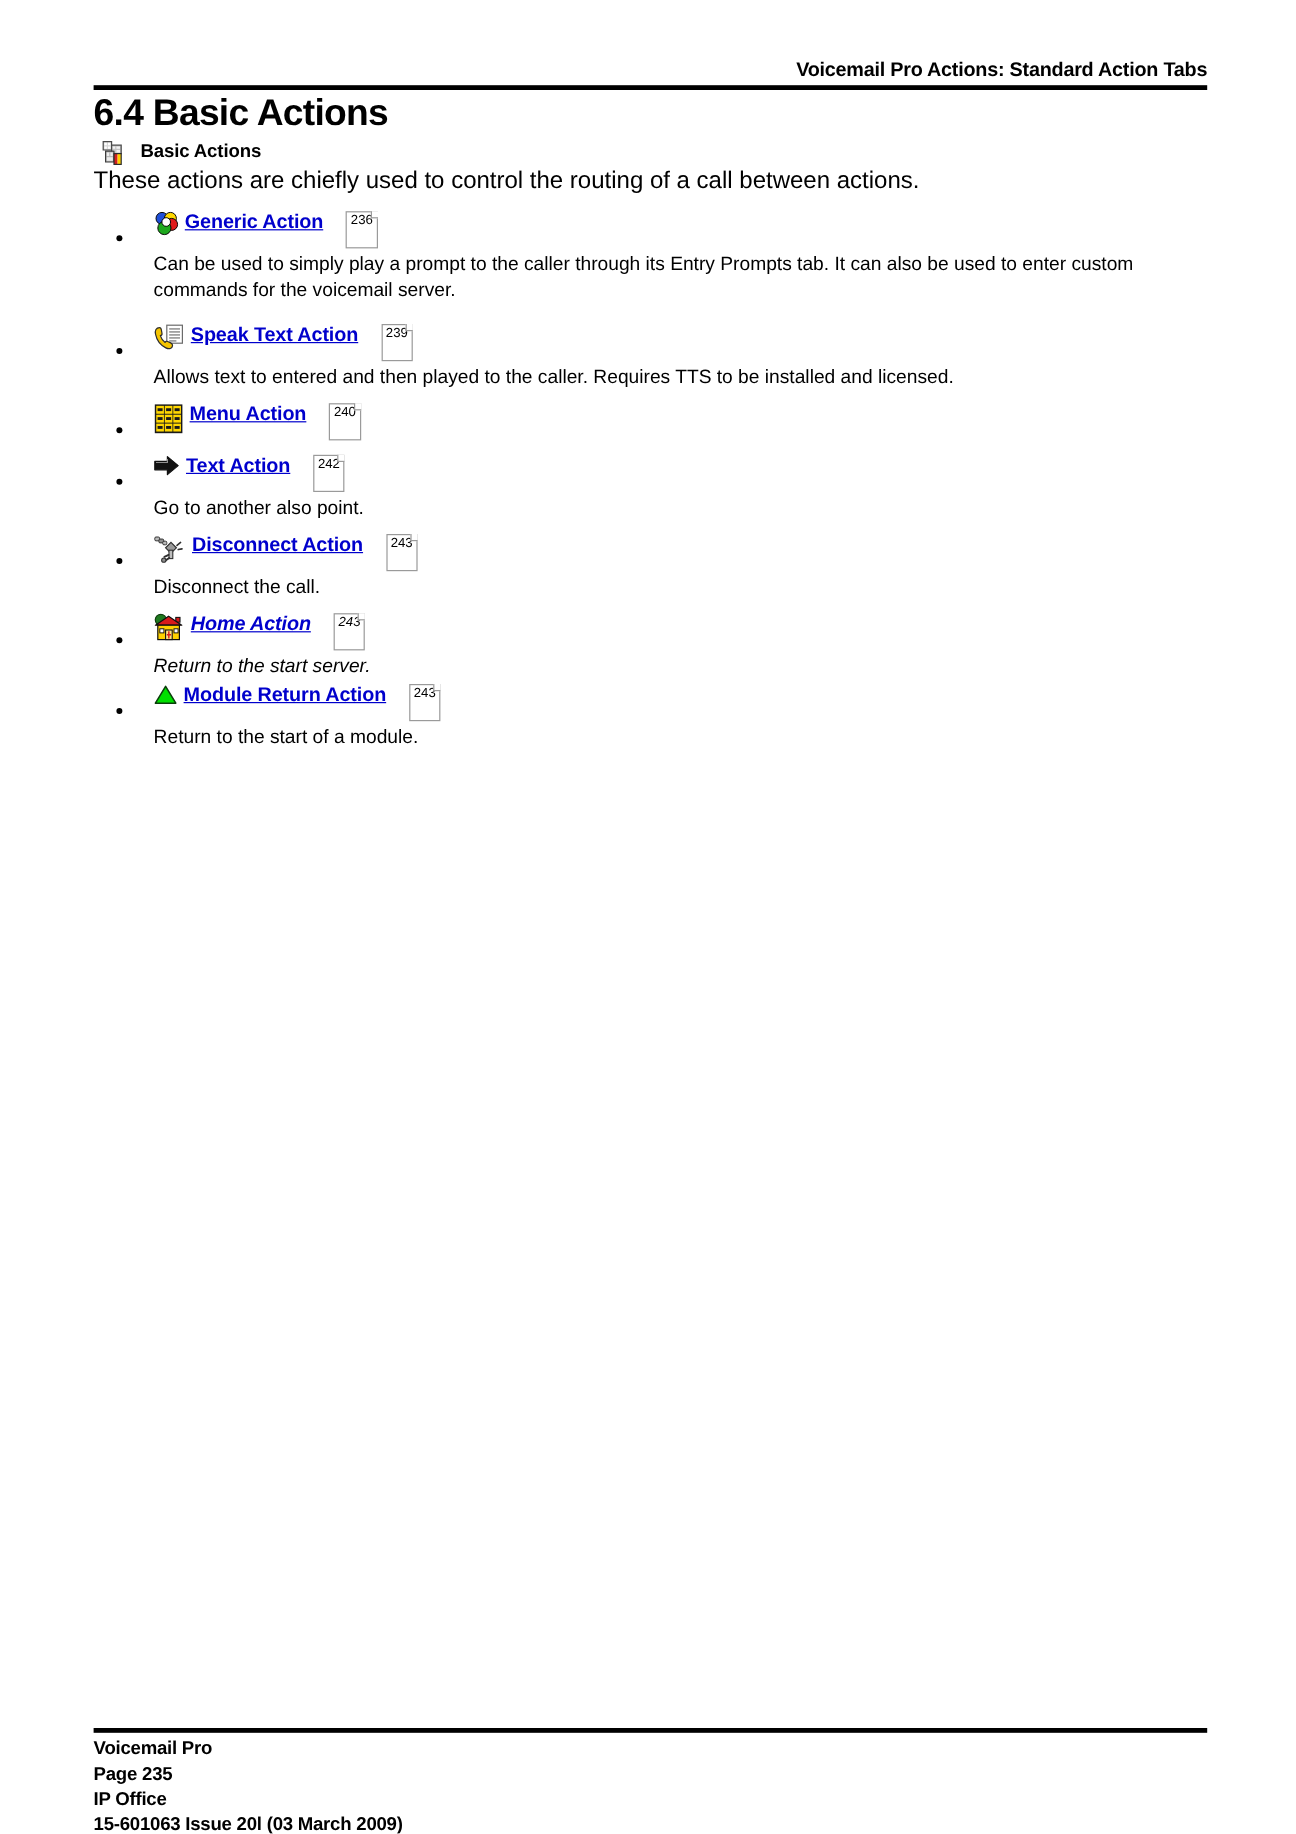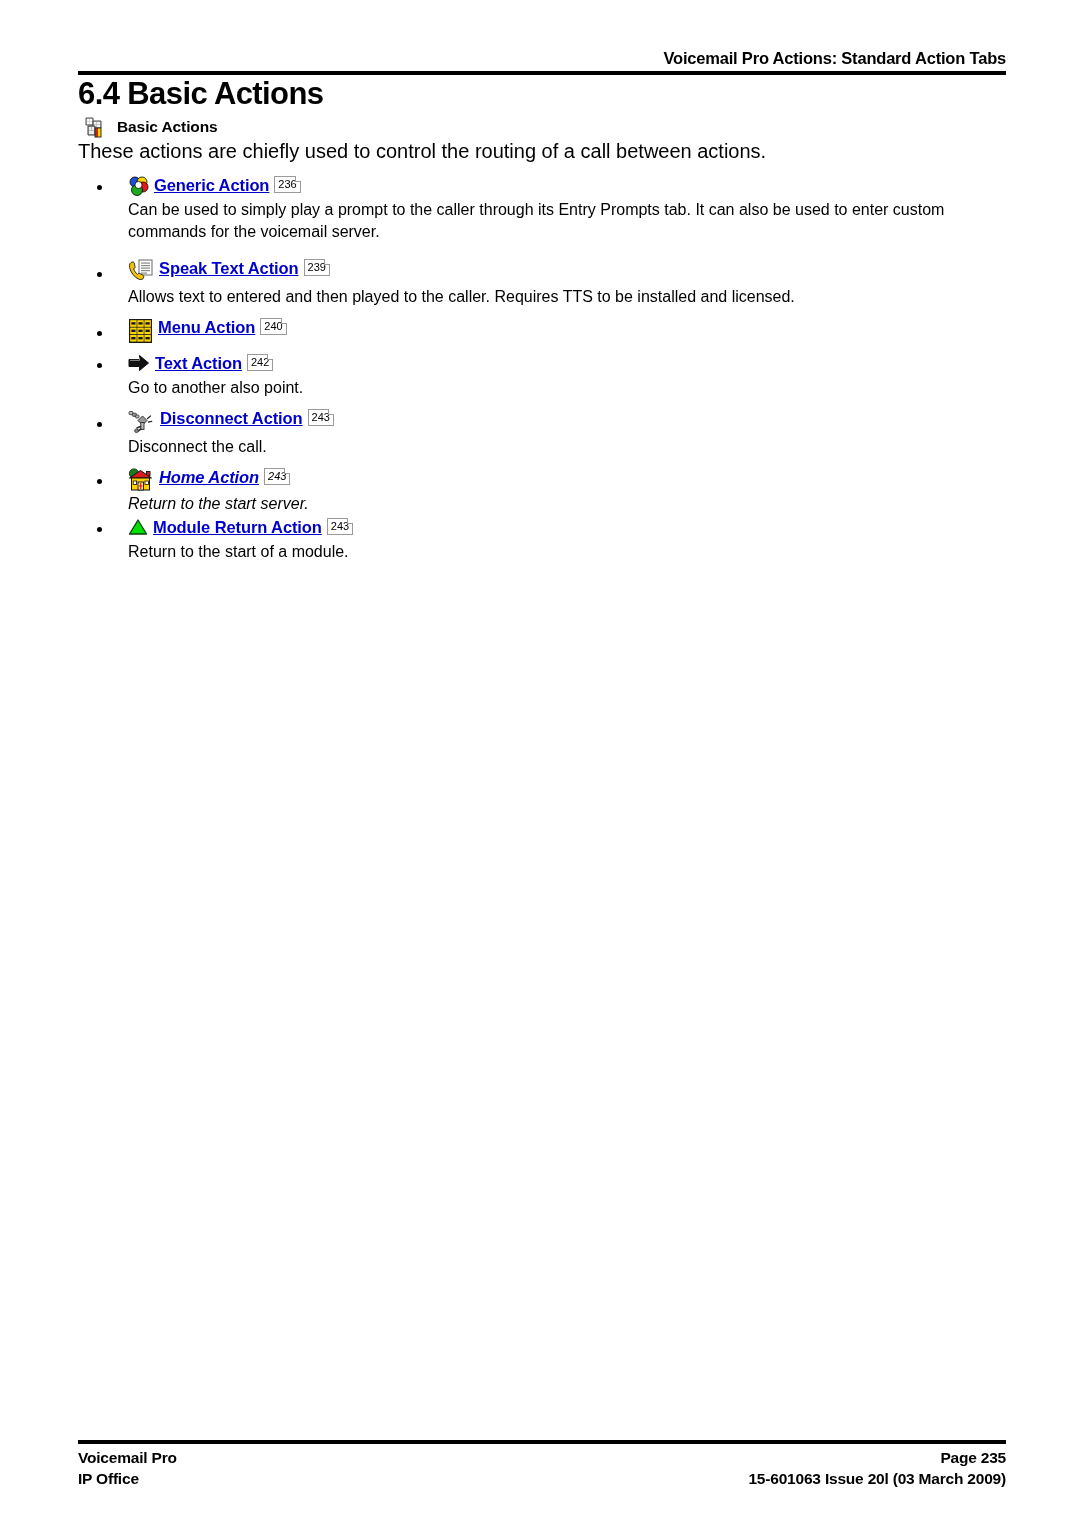--- a/index.html
+++ b/index.html
@@ -121,26 +121,26 @@
     font-weight: bold;
     color: #0000CC;
     text-decoration: underline;
     letter-spacing: -0.1px;
     white-space: nowrap;
     padding-bottom: 1px;
   }
   .pageref {
     position: relative;
     display: inline-block;
-    margin-left: 5px;
+    margin-left: 19px;
     margin-bottom: 2px;
     font-size: 11px;
     line-height: 13px;
     color: #000000;
-    padding: 1px 3px 1px 3px;
+    padding: 1px 3px 15px 3px;
     border: 1px solid #9a9a9a;
     background: #ffffff;
     white-space: nowrap;
   }
   .pageref::after {
     content: "";
     position: absolute;
     right: -1px;
     top: -1px;
     width: 5px;
@@ -175,20 +175,21 @@
   }
   .footer-row {
     display: flex;
     justify-content: space-between;
     align-items: baseline;
     font-size: 15.5px;
     font-weight: bold;
     letter-spacing: -0.2px;
     line-height: 21px;
     white-space: nowrap;
+    flex-direction: column;
   }
   .footer-row.first { margin-top: 3px; }
 </style>
 </head>
 <body>
 
 <div class="page">
 
   <div class="header">
     <div class="header-title">Voicemail Pro Actions: Standard Action Tabs</div>

